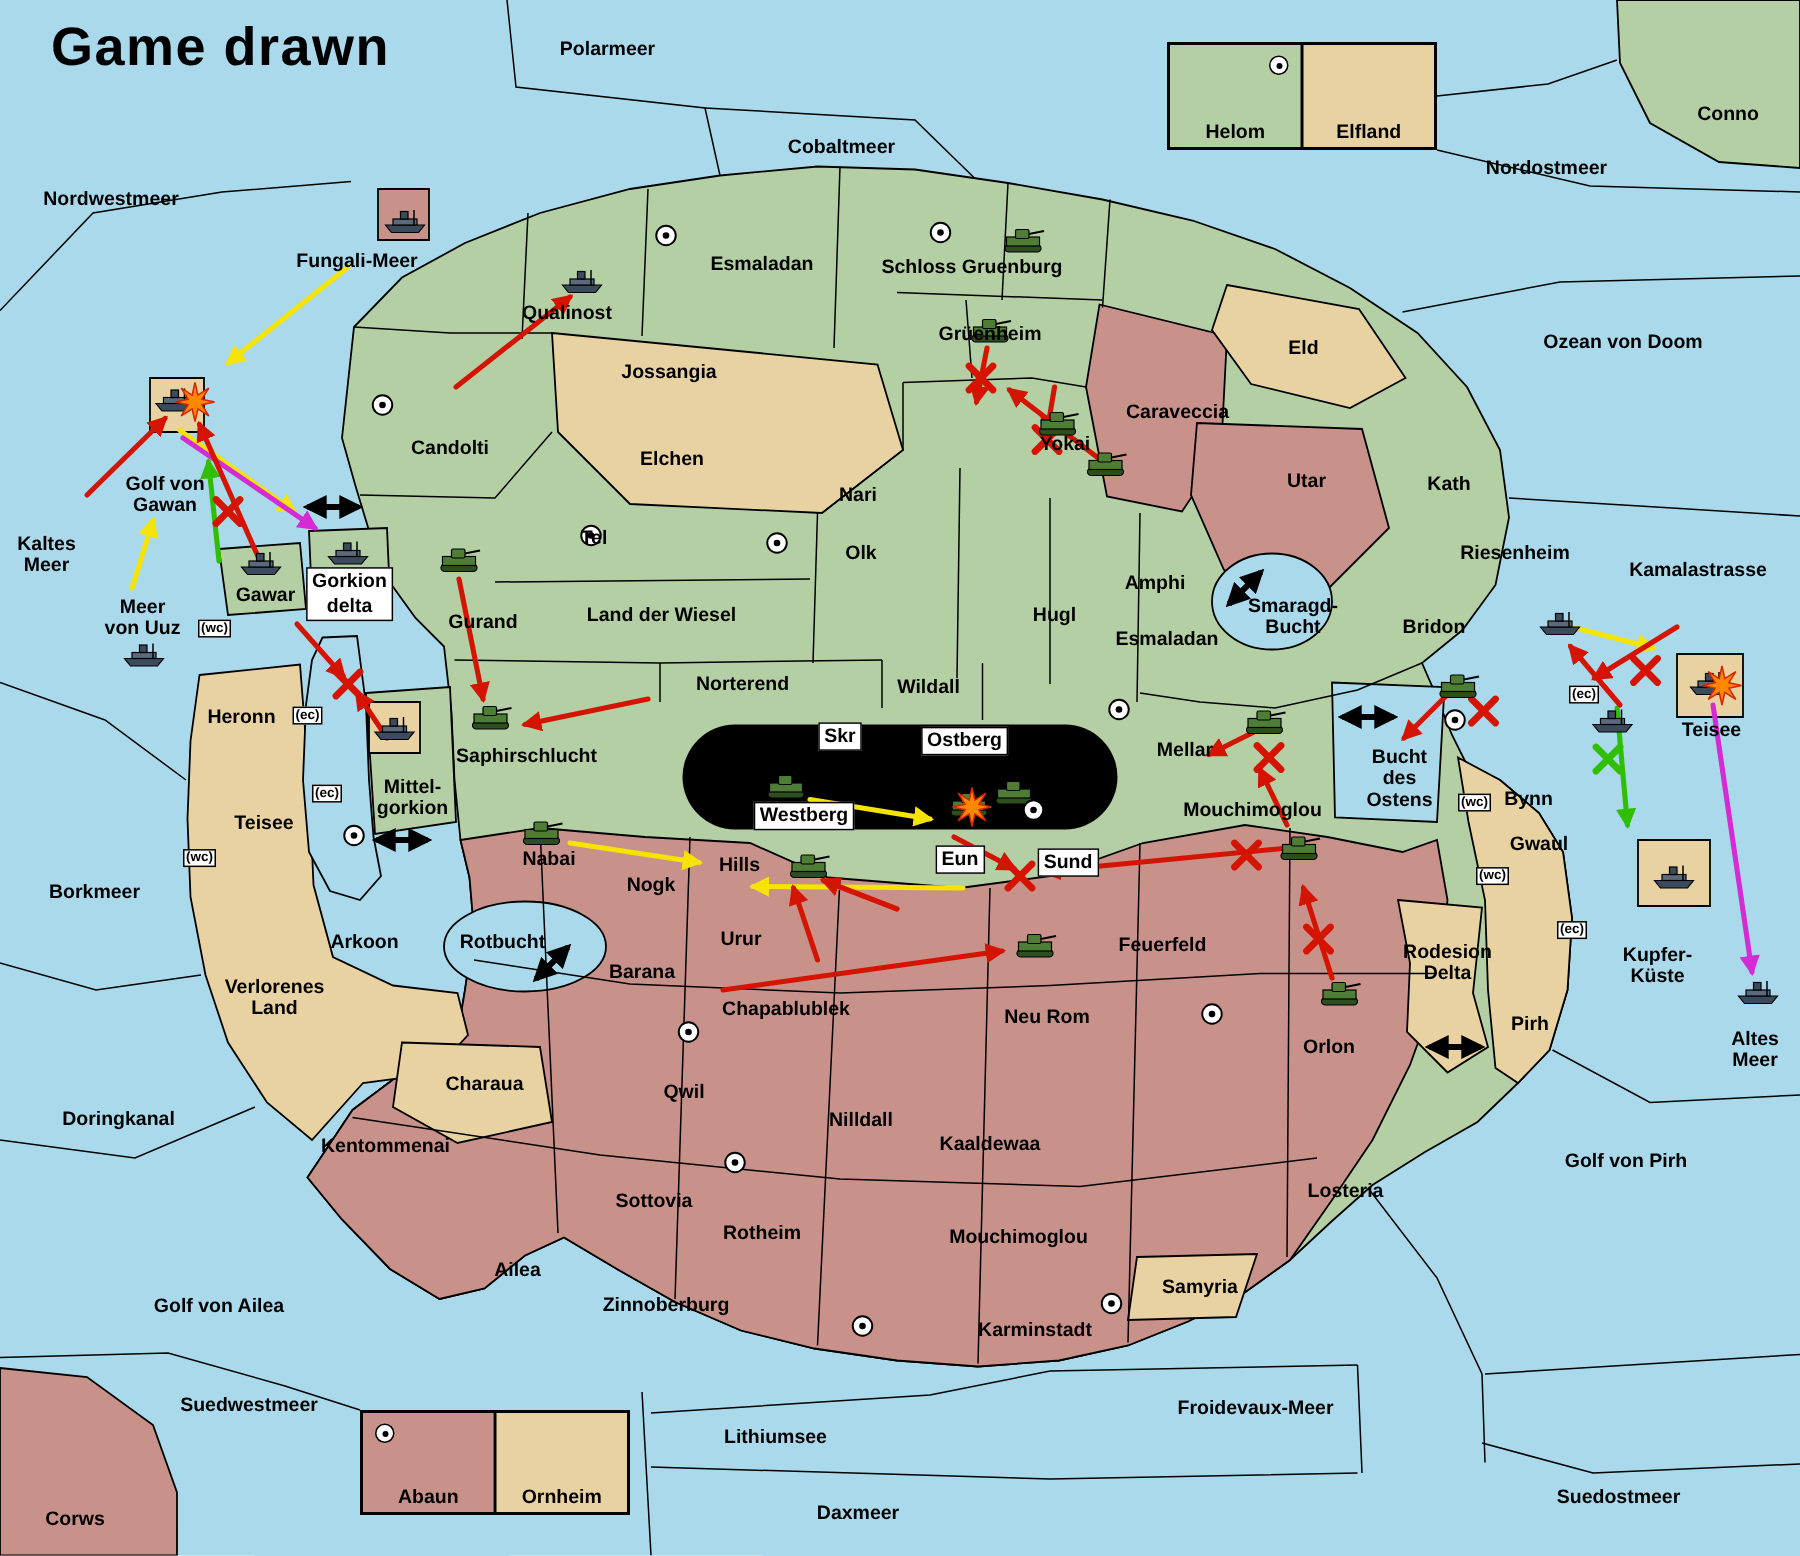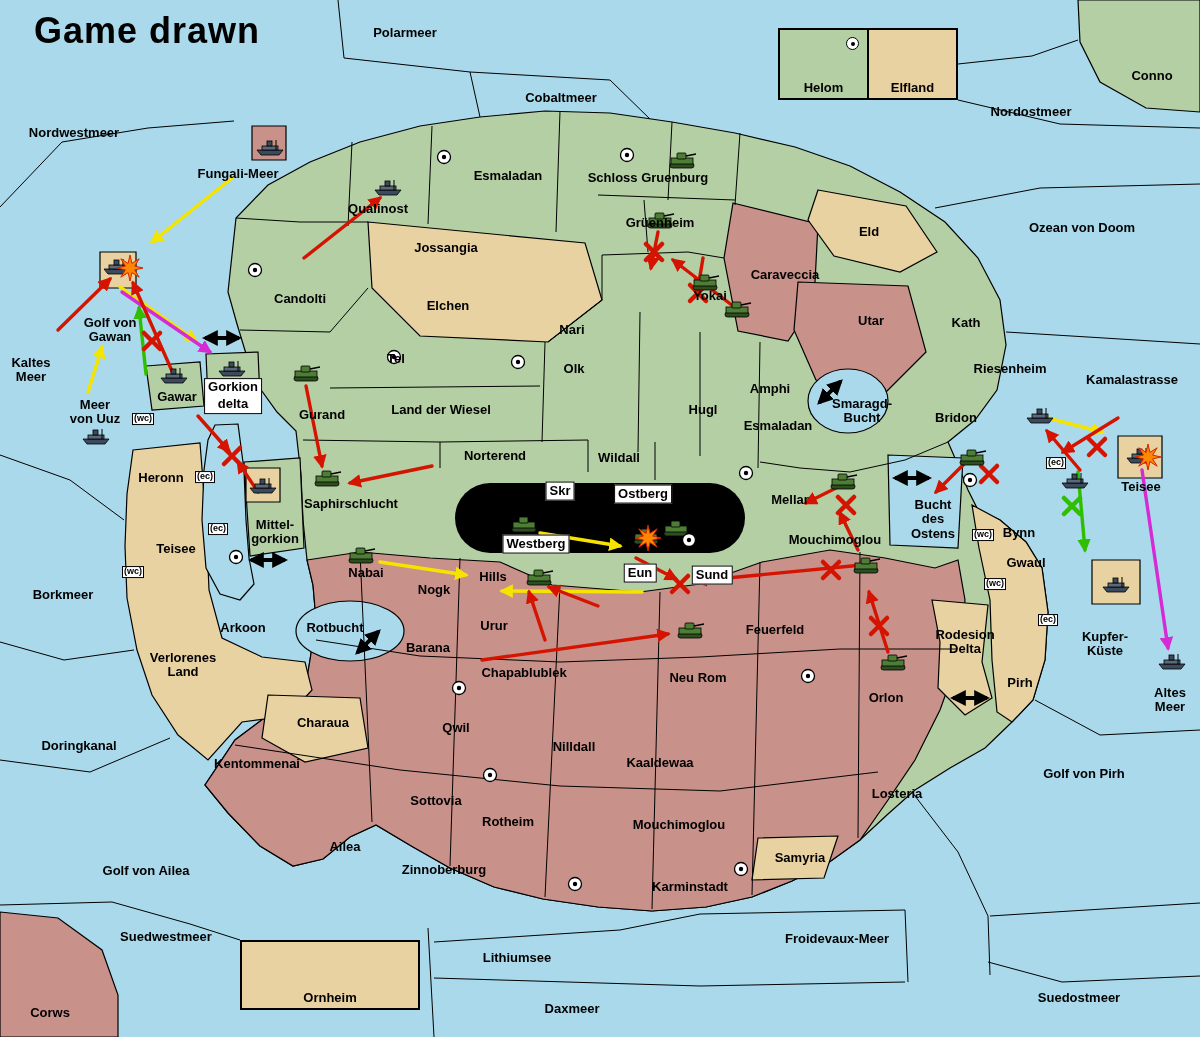--- a/index.html
+++ b/index.html
@@ -564,17 +564,21 @@
     <div class="cell" style="background: rgb(180, 207, 164);">
       <span class="scdot" style="top:7px;right:8px"></span>
       <div class="clabel">Helom</div>
     </div>
     <div class="cell" style="background: rgb(233, 210, 162);">
       <div class="clabel">Elfland</div>
     </div>
   </div>
 
   <div class="legend" style="left:240px;top:940px;width:180px;height:70px">
+    <div class="cell" style="background: rgb(200, 145, 138);">
+      <span class="scdot" style="top:7px;left:8px"></span>
+      <div class="clabel">Abaun</div>
+    </div>
     <div class="cell" style="background: rgb(233, 210, 162);">
       <div class="clabel">Ornheim</div>
     </div>
   </div>
 </div>
 
 </body></html>

